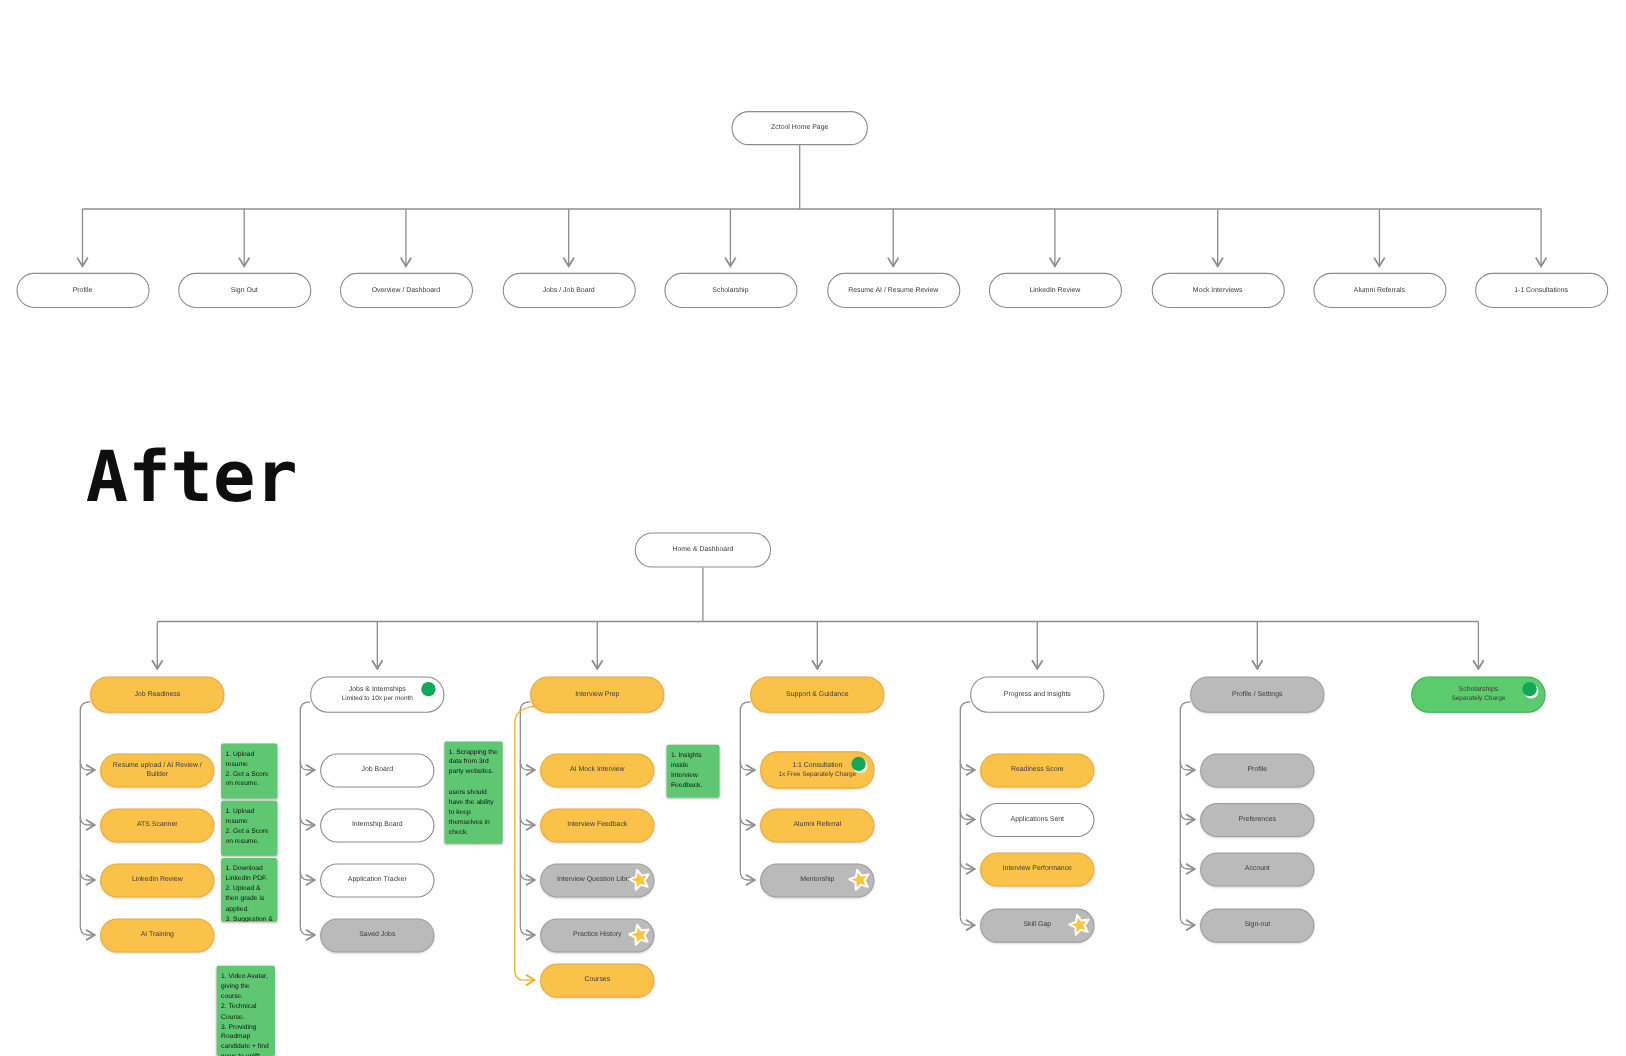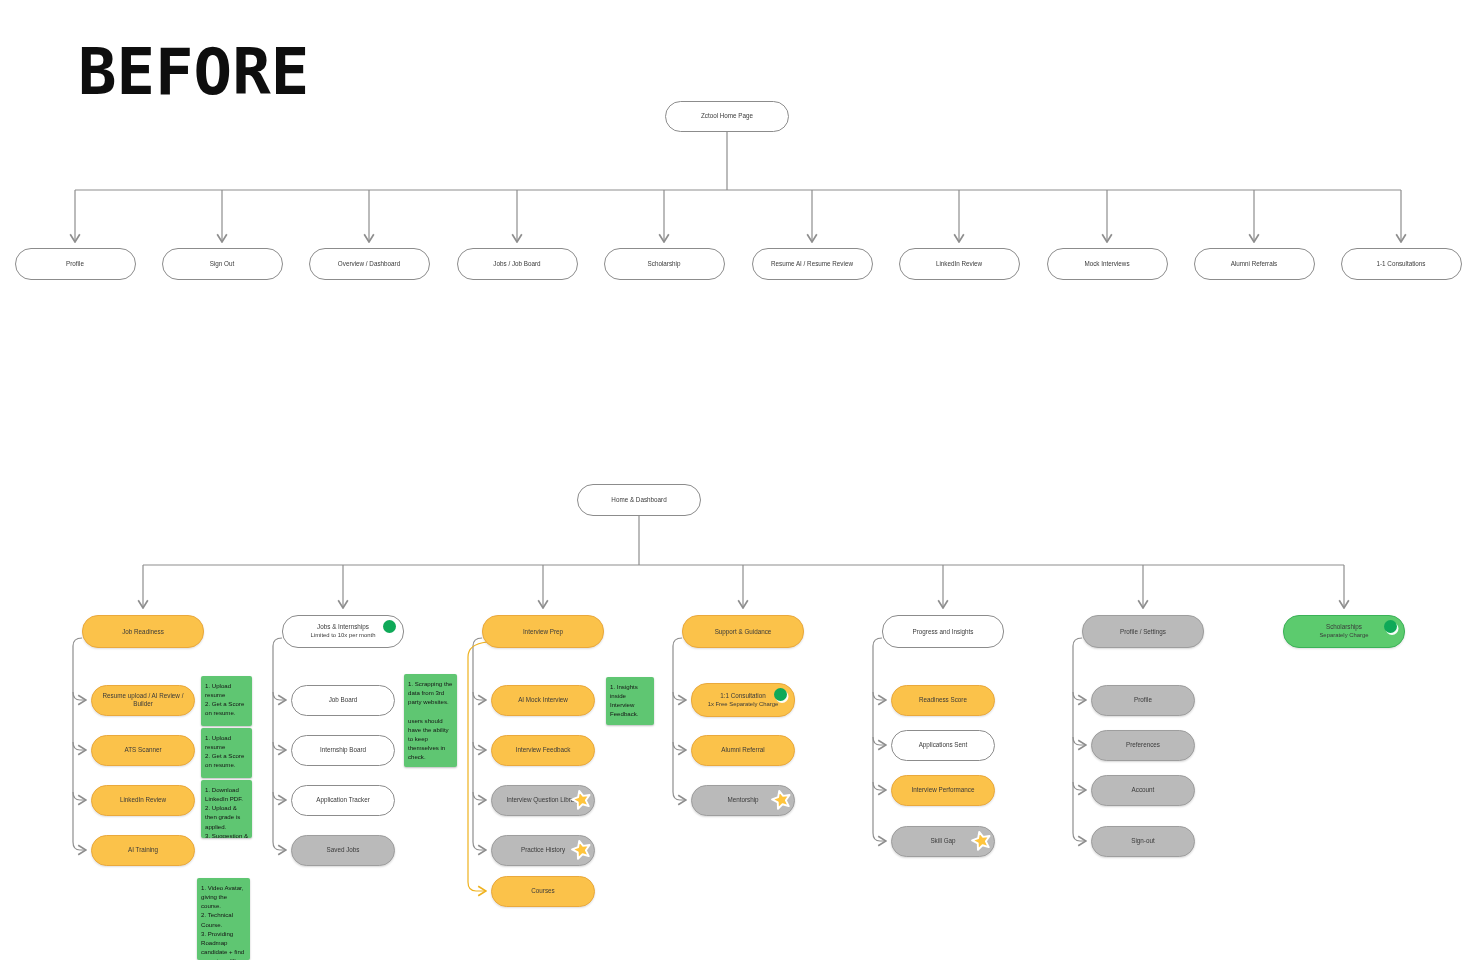--- a/index.html
+++ b/index.html
@@ -81,21 +81,21 @@
       <path d="M873 692 Q873 700 880 700 H 886" fill="none" stroke="#8E8E8E" stroke-width="1.2" marker-end="url(#ag)"></path>
       <path d="M873 737 Q873 745 880 745 H 886" fill="none" stroke="#8E8E8E" stroke-width="1.2" marker-end="url(#ag)"></path>
       <path d="M873 782 Q873 790 880 790 H 886" fill="none" stroke="#8E8E8E" stroke-width="1.2" marker-end="url(#ag)"></path>
       <path d="M873 833 Q873 841 880 841 H 886" fill="none" stroke="#8E8E8E" stroke-width="1.2" marker-end="url(#ag)"></path>
       <path d="M1082 638 Q1073 638 1073 646 V 833" fill="none" stroke="#8E8E8E" stroke-width="1.2"></path>
       <path d="M1073 692 Q1073 700 1080 700 H 1086" fill="none" stroke="#8E8E8E" stroke-width="1.2" marker-end="url(#ag)"></path>
       <path d="M1073 737 Q1073 745 1080 745 H 1086" fill="none" stroke="#8E8E8E" stroke-width="1.2" marker-end="url(#ag)"></path>
       <path d="M1073 782 Q1073 790 1080 790 H 1086" fill="none" stroke="#8E8E8E" stroke-width="1.2" marker-end="url(#ag)"></path>
       <path d="M1073 833 Q1073 841 1080 841 H 1086" fill="none" stroke="#8E8E8E" stroke-width="1.2" marker-end="url(#ag)"></path>
     </svg>
-  <div class="big-title" id="t-before" style="left:78px;top:40px;">BEFORE</div>
+  <div class="big-title" id="t-after" style="left:78px;top:402px;">After</div>
   <div id="nodes">
       <div class="node v-white" style="left: 665px; top: 100.5px; width: 124px; height: 31px;">
         <span>Zctool Home Page</span>
       </div>
       <div class="node v-white" style="left: 14.5px; top: 248px; width: 121px; height: 32px;">
         <span>Profile</span>
       </div>
       <div class="node v-white" style="left: 161.5px; top: 248px; width: 121px; height: 32px;">
         <span>Sign Out</span>
       </div>

